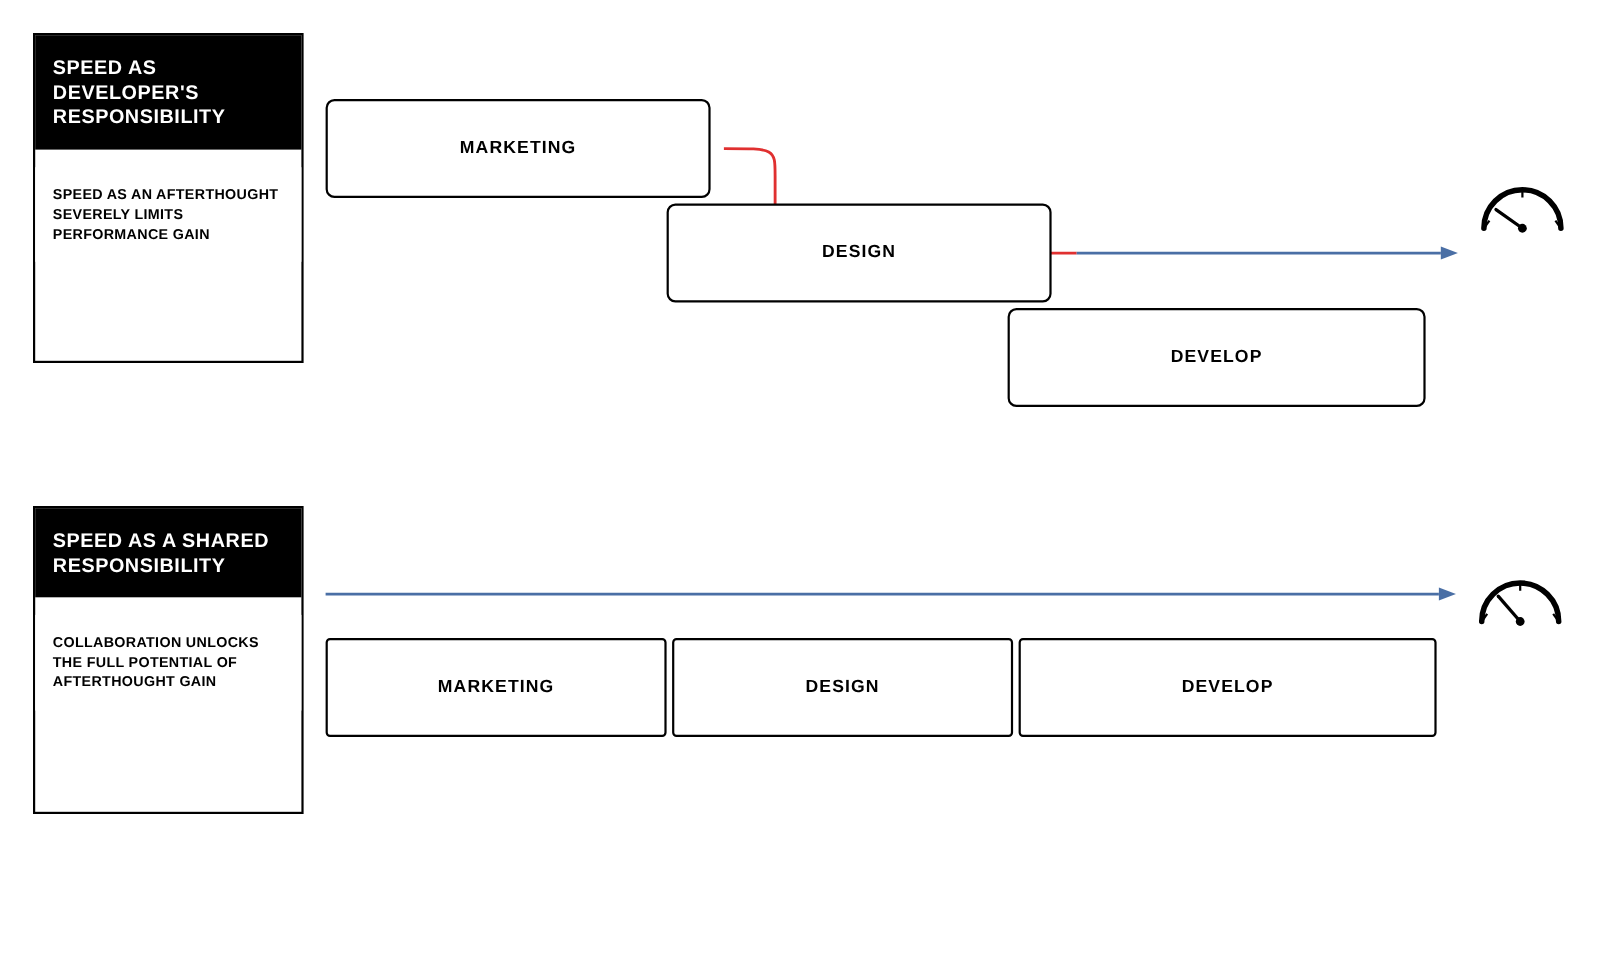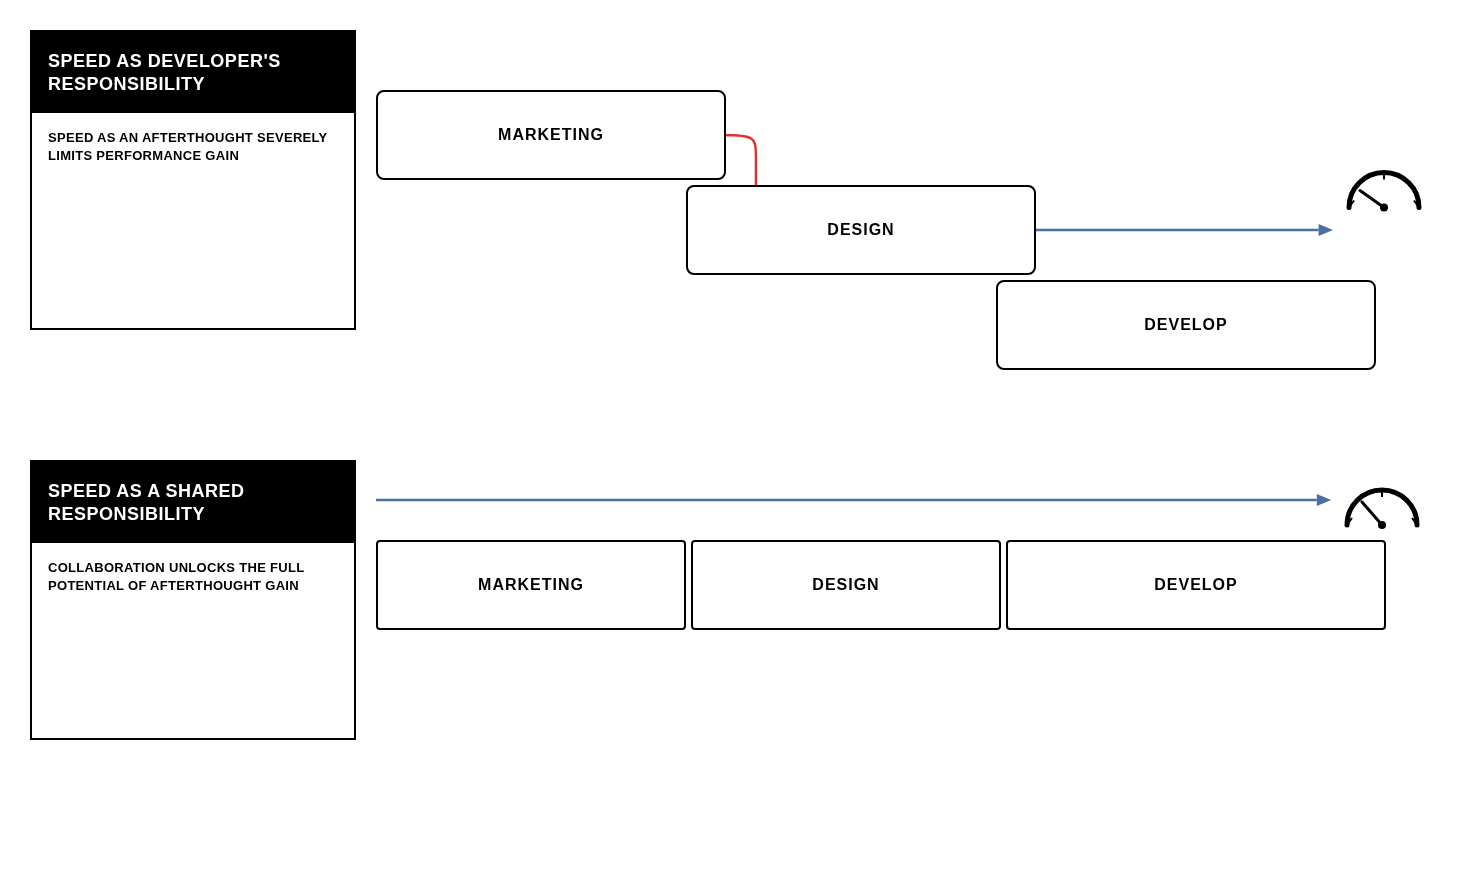--- a/index.html
+++ b/index.html
@@ -19,30 +19,30 @@
       align-items: flex-start;
       position: absolute;
       top: 30px;
       left: 30px;
       right: 30px;
     }
 
     
     .bottom-section {
       display: flex;
-      align-items: flex-start;
+      align-items: center;
       position: absolute;
       top: 460px;
       left: 30px;
       right: 32px;
     }
 
     
     .info-card {
-      width: 326px;
+      width: 246px;
       min-height: 300px;
       flex-shrink: 0;
       border: 2px solid #000;
     }
 
     .info-card-header {
       background: #000;
       color: #fff;
       font-size: 18px;
       font-weight: 900;
@@ -52,20 +52,21 @@
     }
 
     .info-card-body {
       background: #fff;
       color: #000;
       font-size: 13px;
       font-weight: 700;
       padding: 16px;
       line-height: 1.4;
       letter-spacing: 0.3px;
+      margin-top: 16px;
     }
 
     
     .diagram-area {
       flex: 1;
       position: relative;
       margin-left: 20px;
     }
 
     

